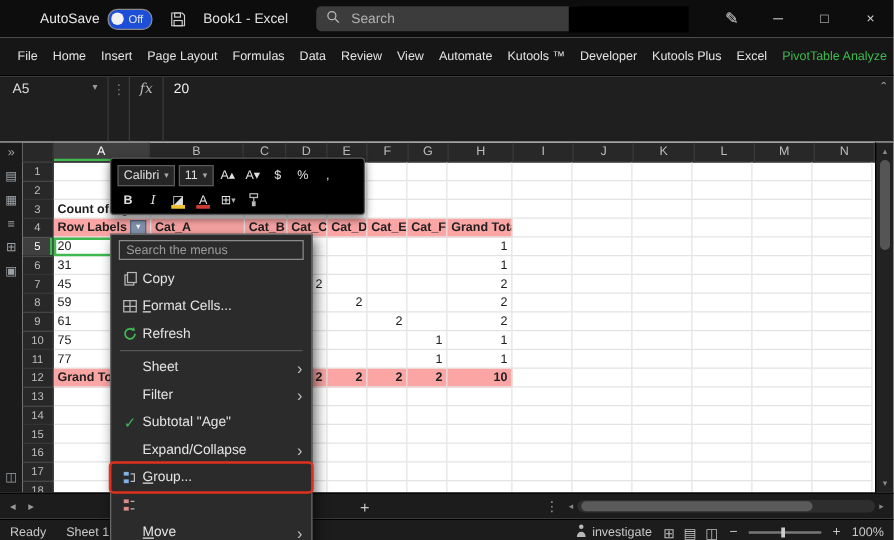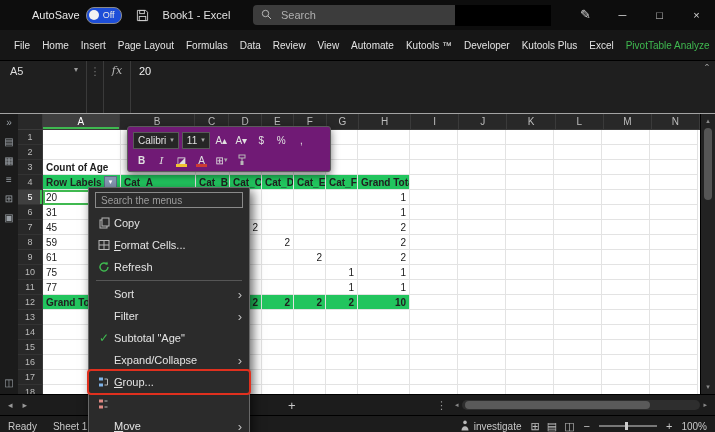--- a/index.html
+++ b/index.html
@@ -58,21 +58,21 @@
   .ch-corner{width:24px;border-right:1px solid #3a3a3a;border-bottom:1px solid #3a3a3a;background:#282828;}
   .col-h{display:flex;align-items:center;justify-content:center;border-right:1px solid #3a3a3a;
          border-bottom:1px solid #3a3a3a;cursor:pointer;}
   .col-h.sel{background:#3f3f3f;color:#fff;box-shadow:inset 0 -2px 0 #3FB950;}
   .g-row{height:15px;display:flex;font-size:10px;}
   .row-h{width:24px;background:#282828;color:#bdbdbd;font-size:9px;display:flex;align-items:center;
          justify-content:center;border-right:1px solid #3a3a3a;border-bottom:1px solid #333;cursor:pointer;}
   .row-h.sel{background:#3f3f3f;color:#fff;box-shadow:inset -2px 0 0 #3FB950;}
   .cell{border-right:1px solid #e3e3e3;border-bottom:1px solid #e3e3e3;color:#202020;
         padding:0 3px;display:flex;align-items:center;overflow:hidden;white-space:nowrap;}
-  .cell.fill{background:#22c55e;}
+  .cell.fill{background:#fca5a5;}
   .cell.bold{font-weight:bold;}
   .cell.num{justify-content:flex-end;}
   .cell.sel-cell{outline:2px solid #3FB950;outline-offset:-2px;}
   .filter-btn{margin-left:auto;width:11px;height:11px;background:#8496B0;border:1px solid #5d6b85;
               color:#fff;font-size:6px;display:flex;align-items:center;justify-content:center;cursor:pointer;}
   .v-scroll{width:14px;background:#222;border-left:1px solid #000;display:flex;flex-direction:column;
             align-items:center;color:#8a8a8a;font-size:7px;padding:3px 0;}
   .vs-thumb{width:8px;height:72px;background:#555;border-radius:4px;margin-top:3px;cursor:pointer;}
   .vs-spacer{flex:1;}
 
@@ -95,23 +95,23 @@
               font-size:10px;color:#c8c8c8;padding:0 8px;}
   .st-left{display:flex;gap:16px;align-items:center;}
   .st-right{margin-left:auto;display:flex;align-items:center;gap:9px;}
   .st-access{display:flex;align-items:center;gap:4px;}
   .view-ic{font-size:11px;color:#bdbdbd;cursor:pointer;}
   .zoom-track{width:58px;height:2px;background:#777;position:relative;cursor:pointer;}
   .zoom-thumb{position:absolute;left:26px;top:-3px;width:3px;height:8px;background:#ccc;}
   .zoom-sym{font-size:11px;color:#c8c8c8;cursor:pointer;}
 
   
-  .mini-toolbar{position:absolute;left:88px;top:126px;width:204px;height:46px;background:#701a75;
+  .mini-toolbar{position:absolute;left:88px;top:126px;width:204px;height:46px;background:#000000;
                 border:1px solid #5a5a5a;border-radius:3px;box-shadow:0 3px 8px rgba(0,0,0,.55);
-                z-index:30;padding:3px 5px;box-sizing:border-box;color:#e0e0e0;margin-left:39px;}
+                z-index:30;padding:3px 5px;box-sizing:border-box;color:#e0e0e0;}
   .mt-row{height:20px;display:flex;align-items:center;gap:3px;}
   .mt-select{display:flex;align-items:center;gap:4px;border:1px solid #5a5a5a;height:15px;
              padding:0 4px;font-size:10px;cursor:pointer;background:#262626;}
   .mt-caret{font-size:7px;color:#aaa;}
   .mt-btn{min-width:17px;height:17px;display:flex;align-items:center;justify-content:center;
           font-size:10px;color:#e0e0e0;border-radius:2px;cursor:pointer;position:relative;}
   .mt-btn.b{font-weight:bold;}
   .mt-btn.i{font-style:italic;font-family:"DejaVu Serif",serif;}
   .mt-bar{position:absolute;left:3px;right:3px;bottom:2px;height:3px;}
 
@@ -722,21 +722,21 @@
             <svg width="12" height="12" viewBox="0 0 12 12">
               <path d="M10 6a4 4 0 1 1-1.1-2.75" fill="none" stroke="#3FB950" stroke-width="1.4"></path>
               <path d="M9.2 0.6 10 3.6 7 3.2z" fill="#3FB950"></path>
             </svg>
           </span>
           <span class="mi-label">Refresh</span>
         </div>
         <div class="menu-sep"></div>
         <div class="menu-item">
           <span class="mi-icon"></span>
-          <span class="mi-label">Sort</span>
+          <span class="mi-label">Sheet</span>
           <span class="mi-sub">›</span>
         </div>
         <div class="menu-item">
           <span class="mi-icon"></span>
           <span class="mi-label">Filter</span>
           <span class="mi-sub">›</span>
         </div>
         <div class="menu-item">
           <span class="mi-icon mi-check">✓</span>
           <span class="mi-label">Subtotal "Age"</span>

